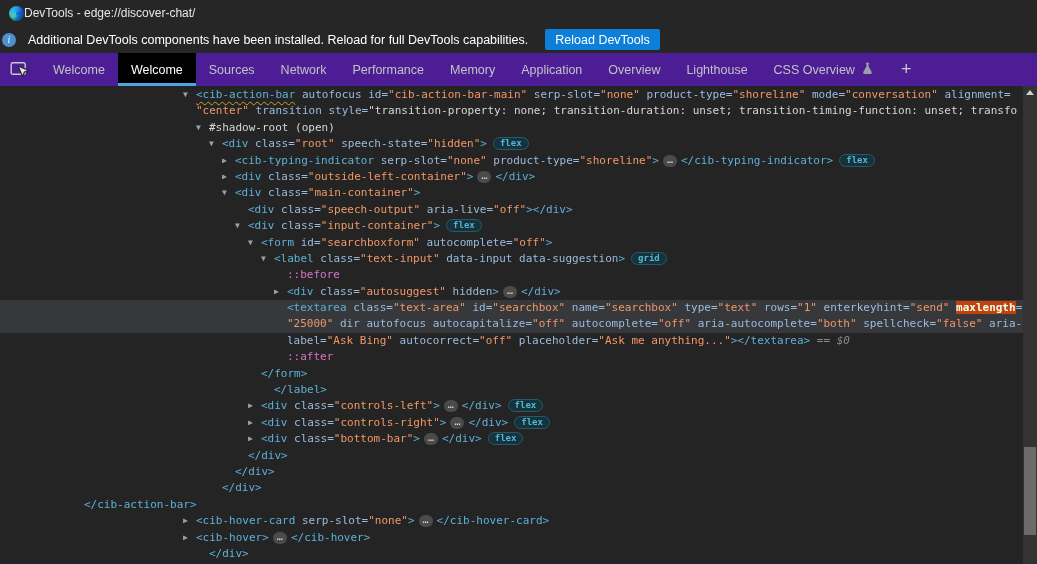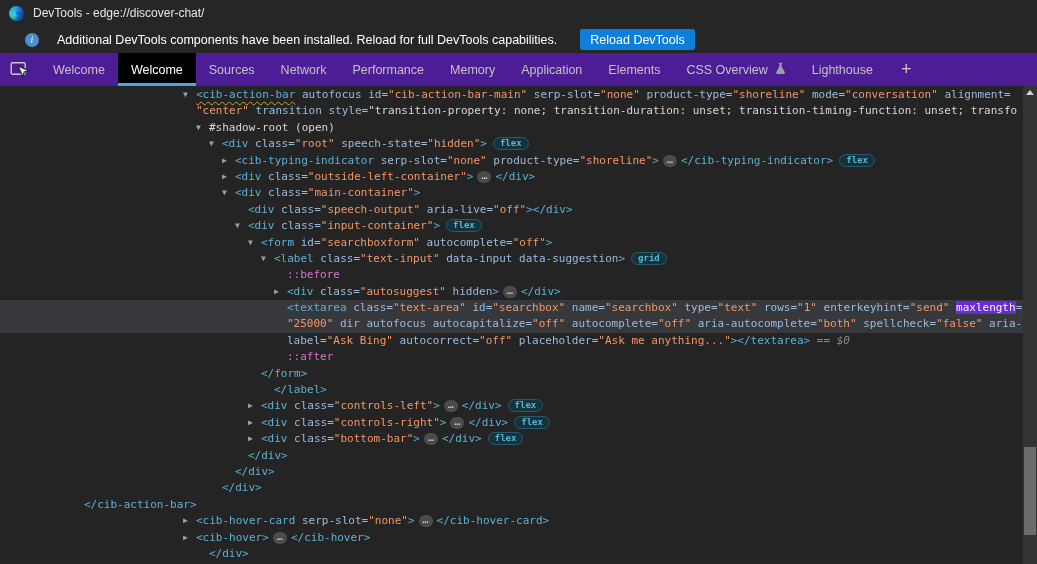--- a/index.html
+++ b/index.html
@@ -2,27 +2,27 @@
 <html><head>
 <meta charset="utf-8">
 <style>
   html,body{margin:0;padding:0;}
   body{
     width:1037px;height:564px;overflow:hidden;position:relative;
     background:#242424;font-family:"Liberation Sans",sans-serif;
     -webkit-font-smoothing:antialiased;
   }
   
-  .titlebar{height:26px;background:#262626;display:flex;align-items:center;padding-left:9px;gap:9px;}
+  .titlebar{height:26px;background:#262626;display:flex;align-items:center;padding-left:9px;}
   .edge-logo{width:15px;height:15px;border-radius:50%;
     background:conic-gradient(from 220deg,#49d2b5,#2ab1e8 30%,#1b5cd5 62%,#0f8fe0 85%,#49d2b5);
     box-shadow:inset -2px -2px 3px rgba(10,40,90,.55);}
   .win-title{color:#e6e6e6;font-size:12px;}
   
-  .infobar{height:27px;background:#262626;display:flex;align-items:center;padding-left:25px;gap:18px;}
+  .infobar{height:27px;background:#262626;display:flex;align-items:center;padding-left:2px;gap:12px;}
   .info-icon{width:14px;height:14px;border-radius:50%;background:#4e8fd0;color:#fff;
     font-size:10px;font-style:italic;font-family:"Liberation Serif",serif;
     display:flex;align-items:center;justify-content:center;flex:none;}
   .info-icon::before{content:"i";}
   .info-msg{color:#fff;font-size:12.5px;}
   .reload-btn{margin-left:5px;background:#0d7fd8;color:#fff;border:none;border-radius:2px;
     font-size:12.5px;padding:3.5px 10px;font-family:inherit;cursor:pointer;}
   
   .tabbar{height:33px;background:#4c1d95;display:flex;align-items:stretch;color:#c3c3c3;font-size:12.5px;}
   .inspect{width:40px;display:flex;align-items:center;justify-content:center;}
@@ -38,21 +38,21 @@
   .line.sel{background:#36383b;}
   .arr{position:absolute;top:0;font-size:8px;line-height:16.4px;color:#9aa0a6;}
   .s-t{color:#5db0d7;}
   .s-tw{color:#5db0d7;text-decoration:underline;text-decoration-style:wavy;
     text-decoration-color:#c8a22e;text-decoration-thickness:1px;text-underline-offset:3px;}
   .s-a{color:#9bbbdc;}
   .s-v{color:#f29766;}
   .s-w{color:#d7d7d7;}
   .s-p{color:#d974c7;}
   .s-g{color:#8a8a8a;font-style:italic;}
-  .s-hl{background:#6d28d9;color:#eaffea;}
+  .s-hl{background:#c2410c;color:#eaffea;font-weight:bold;}
   .badge{display:inline-block;background:#14333d;color:#55b7d4;border:1px solid #29596a;
     border-radius:8px;font-size:9px;line-height:11px;padding:0 6px;margin-left:6px;
     vertical-align:1px;font-weight:bold;}
   .ell{display:inline-block;background:#4b4b4b;color:#d8d8d8;border-radius:7px;
     font-size:10px;line-height:7px;padding:1px 4px 4px;margin:0 4px;vertical-align:1px;}
   .vscroll{position:absolute;top:0;right:0;bottom:0;width:14px;background:#333;}
   .scroll-up{position:absolute;top:4px;left:3px;width:0;height:0;
     border-left:4px solid transparent;border-right:4px solid transparent;border-bottom:5px solid #cfcfcf;}
   .thumb{position:absolute;top:361px;left:1px;width:12px;height:88px;background:#6b6b6b;}
 </style>
@@ -94,30 +94,30 @@
       <div class="tab">
         <span>Performance</span>
       </div>
       <div class="tab">
         <span>Memory</span>
       </div>
       <div class="tab">
         <span>Application</span>
       </div>
       <div class="tab">
-        <span>Elements</span>
+        <span>Overview</span>
+      </div>
+      <div class="tab">
+        <span>Lighthouse</span>
       </div>
       <div class="tab">
         <span>CSS Overview</span>
         <span><svg width="11" height="13" viewBox="0 0 11 13" aria-hidden="true">
             <path d="M3.8 0.8h3.4v1h-0.6v2.6l3.1 5.6c0.5 0.9-0.2 2-1.2 2H2.5c-1 0-1.7-1.1-1.2-2l3.1-5.6V1.8h-0.6z" fill="#9aa0a6"></path>
           </svg></span>
-      </div>
-      <div class="tab">
-        <span>Lighthouse</span>
       </div>
     </div>
   <span class="plus">+</span>
 </div>
 
 <div class="codepanel">
   <div class="tree" id="tree">
       <div class="line" style="padding-left: 196px;"><span class="arr" style="left: 183px;">▼</span><span class="s-tw">&lt;cib-action-bar</span><span class="s-a"> autofocus</span><span class="s-a"> id=</span><span class="s-v">"cib-action-bar-main"</span><span class="s-a"> serp-slot=</span><span class="s-v">"none"</span><span class="s-a"> product-type=</span><span class="s-v">"shoreline"</span><span class="s-a"> mode=</span><span class="s-v">"conversation"</span><span class="s-a"> alignment=</span></div>
       <div class="line" style="padding-left: 196px;"><span class="s-v">"center"</span><span class="s-a"> transition</span><span class="s-a"> style=</span><span class="s-w">"transition-property: none; transition-duration: unset; transition-timing-function: unset; transfo</span></div>
       <div class="line" style="padding-left: 209px;"><span class="arr" style="left: 196px;">▼</span><span class="s-w">#shadow-root (open)</span></div>

